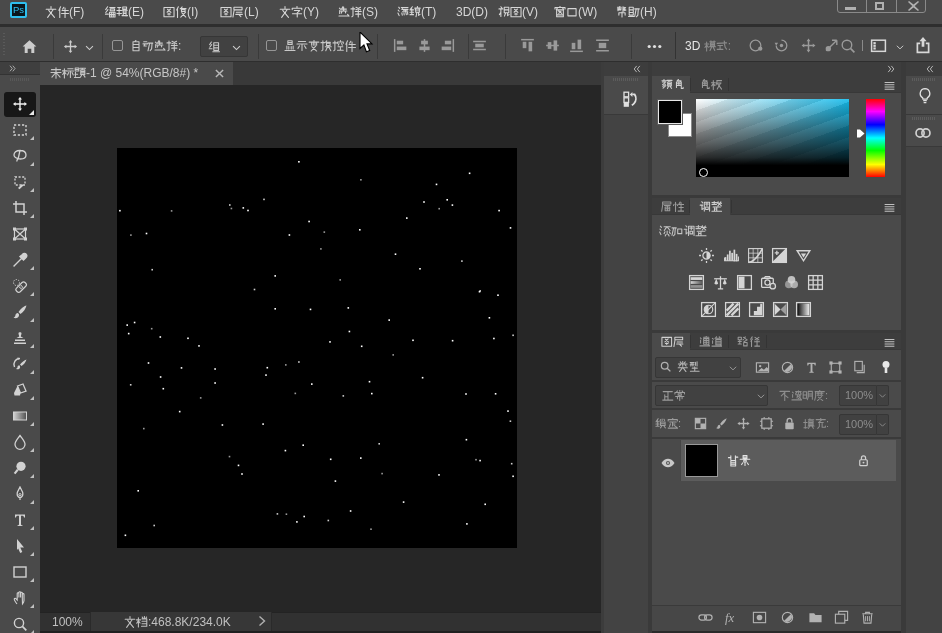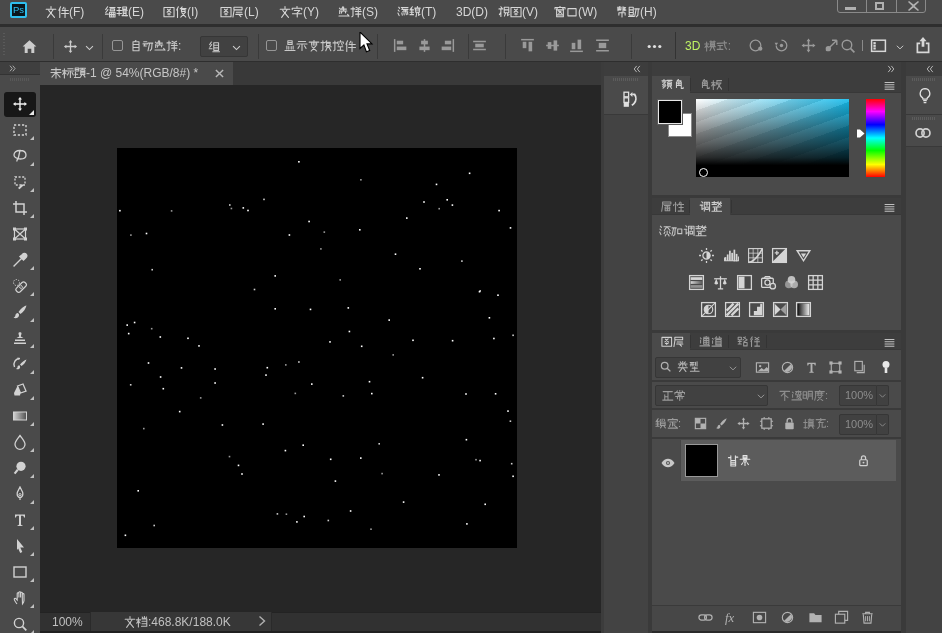--- a/index.html
+++ b/index.html
@@ -152,21 +152,21 @@
       <path d="M2 3 H14 M2 13 H14" stroke="#9a9a9a" stroke-width="1.3"></path>
       <rect x="4.5" y="5.5" width="7" height="5" fill="#9a9a9a"></rect>
     </svg>
     <div style="position:absolute;left:631px;top:34px;width:1px;height:25px;background:#3a3a3a;"></div>
     <svg style="position:absolute;left:646px;top:38px;width:17px;height:17px;" viewBox="0 0 16 16">
       <circle cx="3" cy="8" r="1.5" fill="#e0e0e0"></circle>
       <circle cx="8" cy="8" r="1.5" fill="#e0e0e0"></circle>
       <circle cx="13" cy="8" r="1.5" fill="#e0e0e0"></circle>
     </svg>
     <div style="position:absolute;left:675px;top:32px;width:1px;height:27px;background:#333333;"></div>
-    <div style="position:absolute;left:685px;top:39px;font-size:12px;color:#8b8b8b;white-space:nowrap;"><span style="color:#bef264">3D </span><svg class="cg" style="width:12px;height:12px;vertical-align:-2px;margin-right:0px" viewBox="0 0 100 100">
+    <div style="position:absolute;left:685px;top:39px;font-size:12px;color:#8b8b8b;white-space:nowrap;"><span style="color:#e5e5e5">3D </span><svg class="cg" style="width:12px;height:12px;vertical-align:-2px;margin-right:0px" viewBox="0 0 100 100">
         <path d="M22 16 L22 92M6 34 L40 34M20 44 L8 62M24 44 L36 60M48 14 L94 14M58 6 L58 22M84 6 L84 22M54 26H88V48H54ZM54 37 L88 37M44 56 L96 56M62 62 L50 88M78 62 L90 88" fill="none" stroke="#8b8b8b" stroke-width="9" stroke-linecap="round" stroke-linejoin="round"></path>
       </svg><svg class="cg" style="width:12px;height:12px;vertical-align:-2px;margin-right:0px" viewBox="0 0 100 100">
         <path d="M10 28 L88 24M68 8 L72 20M70 28 L76 60M76 60 L88 76M16 46 L54 46M34 46 L34 74M10 78 L58 78" fill="none" stroke="#8b8b8b" stroke-width="9" stroke-linecap="round" stroke-linejoin="round"></path>
       </svg><span style="color:#8b8b8b">:</span></div>
     <svg style="position:absolute;left:747px;top:37px;width:17px;height:17px;" viewBox="0 0 16 16">
       <circle cx="8" cy="8" r="5" fill="none" stroke="#9a9a9a" stroke-width="1.2"></circle>
       <circle cx="12.5" cy="11" r="2" fill="#9a9a9a"></circle>
     </svg>
     <svg style="position:absolute;left:773px;top:37px;width:17px;height:17px;" viewBox="0 0 16 16">
       <path d="M8 3 A5 5 0 1 1 3 8" fill="none" stroke="#9a9a9a" stroke-width="1.2"></path>
@@ -479,21 +479,21 @@
       <rect x="157.4" y="127.1" width="1.6" height="1.6" fill="#fff" opacity="1"></rect>
       <rect x="171.6" y="86.2" width="1.6" height="1.6" fill="#fff" opacity="1"></rect>
     </svg>
     <div style="position:absolute;left:40px;top:612px;width:561px;height:19px;background:#313131;border-top:1px solid #232323;"></div>
     <div style="position:absolute;left:52px;top:615px;font-size:12px;color:#c0c0c0;white-space:nowrap;">100%</div>
     <div style="position:absolute;left:90px;top:612px;width:182px;height:19px;background:#373737;border-left:1px solid #2a2a2a;border-right:1px solid #2a2a2a;"></div>
     <div style="position:absolute;left:124px;top:615px;font-size:12px;color:#c0c0c0;white-space:nowrap;"><svg class="cg" style="width:12px;height:12px;vertical-align:-2px;margin-right:0px" viewBox="0 0 100 100">
         <path d="M50 5 L50 18M10 27 L90 27M66 33 L22 95M31 36 L79 95" fill="none" stroke="#c0c0c0" stroke-width="9" stroke-linecap="round" stroke-linejoin="round"></path>
       </svg><svg class="cg" style="width:12px;height:12px;vertical-align:-2px;margin-right:0px" viewBox="0 0 100 100">
         <path d="M20 14 L20 92M4 32 L38 32M18 42 L6 60M22 42 L34 58M70 4 L70 16M52 8 L58 18M88 8 L82 18M50 24 L90 24M90 24 L90 86M50 44 L90 44M50 64 L90 64M46 86 L90 86" fill="none" stroke="#c0c0c0" stroke-width="9" stroke-linecap="round" stroke-linejoin="round"></path>
-      </svg><span style="color:#c0c0c0">:468.8K/188.0K</span></div>
+      </svg><span style="color:#c0c0c0">:468.8K/234.0K</span></div>
     <svg style="position:absolute;left:258px;top:615px;width:8px;height:12px" viewBox="0 0 8 12">
       <path d="M1.5 1.5 L6.5 6 L1.5 10.5" stroke="#b0b0b0" stroke-width="1.4" fill="none"></path>
     </svg>
     <div style="position:absolute;left:40px;top:631px;width:561px;height:2px;background:#202020;"></div>
     <div style="position:absolute;left:601px;top:62px;width:3px;height:571px;background:#3c3c3c;"></div>
     <div style="position:absolute;left:604px;top:62px;width:44px;height:571px;background:#434343;"></div>
     <div style="position:absolute;left:604px;top:62px;width:44px;height:14px;background:#3d3d3d;"></div>
     <svg style="position:absolute;left:632px;top:64px;width:10px;height:10px;" viewBox="0 0 16 16">
       <path d="M7.5 3 L3.5 8 L7.5 13 M12.5 3 L8.5 8 L12.5 13" stroke="#b4b4b4" stroke-width="1.6" fill="none"></path>
     </svg>

